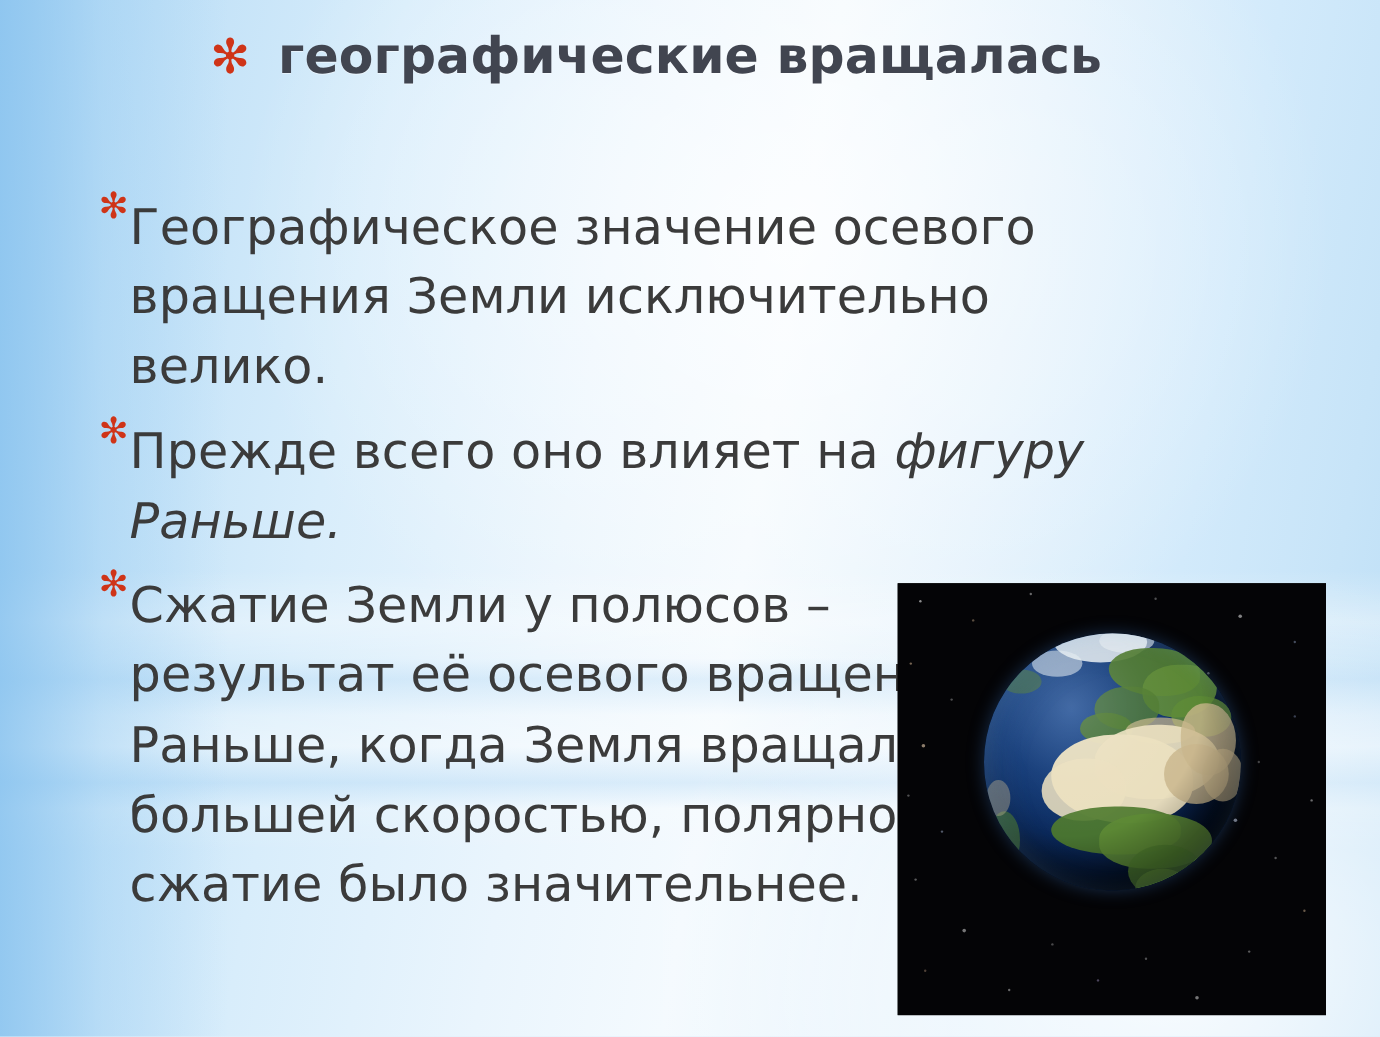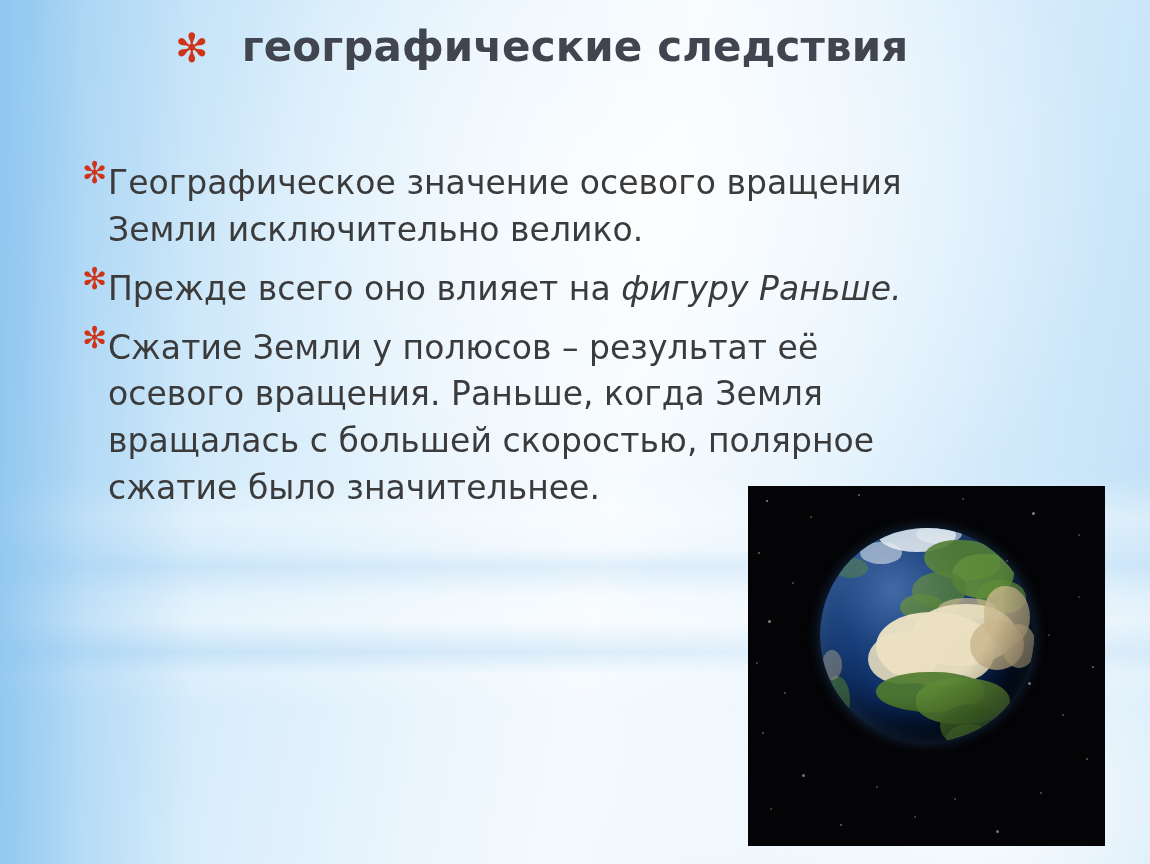--- a/index.html
+++ b/index.html
@@ -143,21 +143,21 @@
     top: -2px;
     color: #cf3418;
     font-size: 30px;
     line-height: 1;
     font-weight: 700;
   }
 
   .bullet-text {
     display: block;
     color: #3b3b3b;
-    font-size: 33px;
+    font-size: 41px;
     line-height: 1.42;
     letter-spacing: 0.05px;
   }
 
   .bullet-text .em {
     font-style: italic;
   }
 
   
   .earth-frame {
@@ -237,21 +237,21 @@
 <div class="slide">
 
   <div class="bg-base"></div>
   <div class="bg-glow-top"></div>
   <div class="bg-bands"></div>
   <div class="bg-glow-br"></div>
   <div class="bg-left-edge"></div>
 
   <div class="title-block">
     <span class="title-bullet">✻</span>
-    <span class="title-text">географические следствия</span>
+    <span class="title-text">географические вращалась</span>
   </div>
 
   <div class="body-block">
 
     <div class="bullet-row">
       <span class="bullet-mark">✻</span>
       <span class="bullet-text">Географическое значение осевого вращения Земли исключительно велико.</span>
     </div>
 
     <div class="bullet-row">

